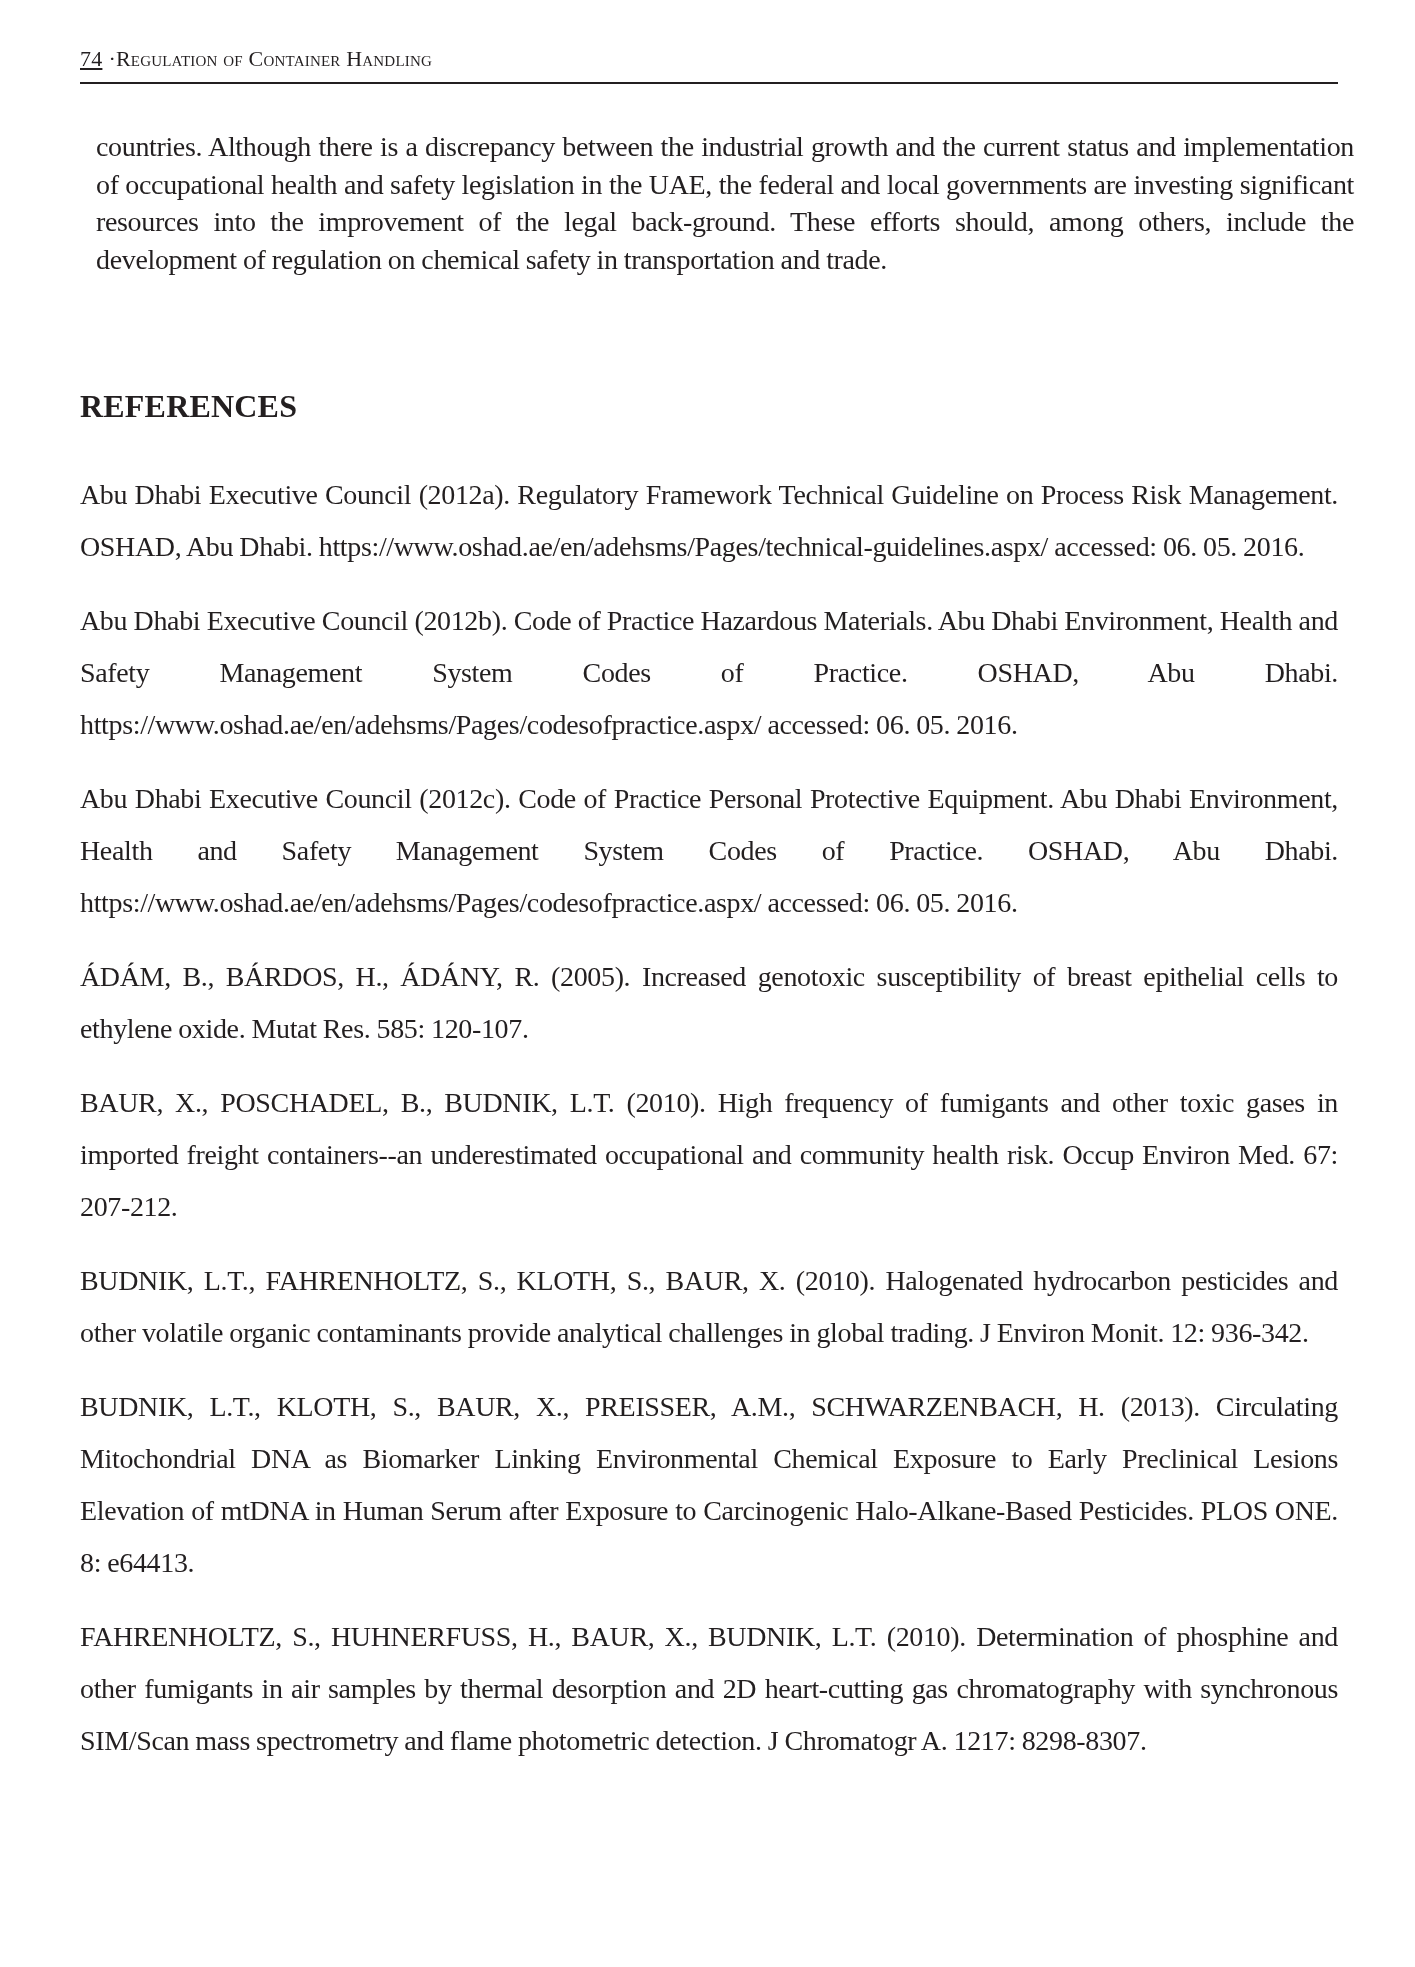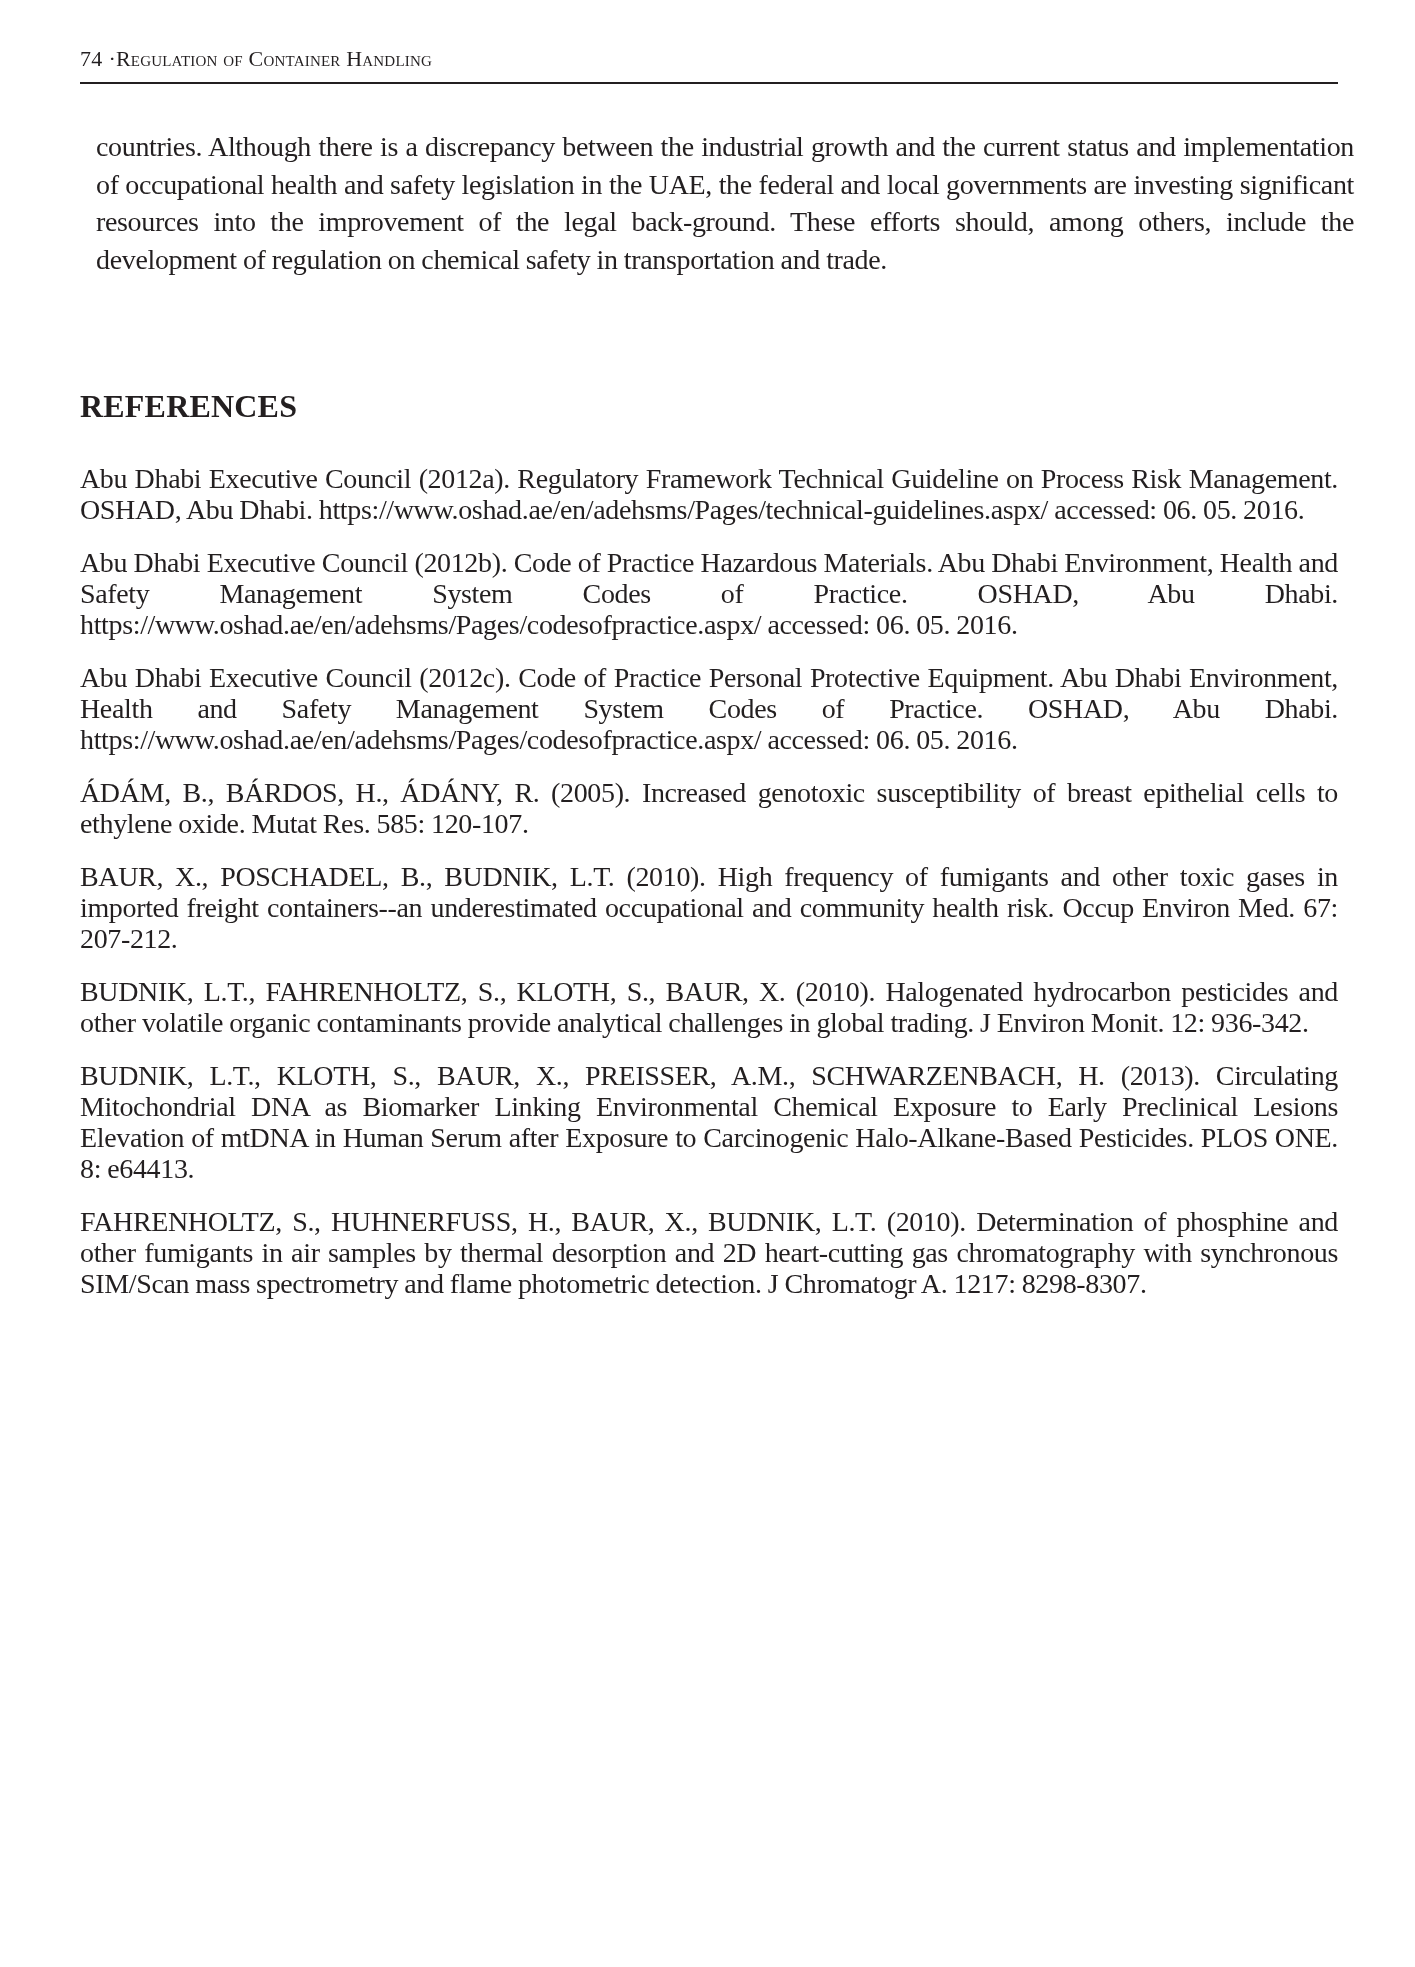--- a/index.html
+++ b/index.html
@@ -28,20 +28,21 @@
       width: 1258px;
       height: 36px;
       border-bottom: 2px solid #231f20;
       font-size: 22px;
       line-height: 26px;
       letter-spacing: 0.2px;
       font-variant: small-caps;
     }
     .running-head .page-num {
       margin-right: 6px;
+      text-decoration: underline;
     }
     .body-text {
       position: absolute;
       top: 116px;
       left: 4px;
       width: 1258px;
       font-size: 28px;
       line-height: 37.5px;
       text-align: justify;
       margin: 12px;
@@ -62,23 +63,23 @@
       position: absolute;
       top: 463px;
       left: 0;
       width: 1258px;
       margin: 0;
       padding: 0;
       list-style: none;
     }
     .ref-item {
       font-size: 28px;
-      line-height: 31px;
+      line-height: 52px;
       text-align: justify;
-      margin: 0 0 22px 0;
+      margin: 6px 0 22px 0;
       letter-spacing: -0.35px;
       word-spacing: -0.5px;
       hyphens: auto;
       overflow-wrap: break-word;
     }
   </style>
 </head>
 <body>
 
 <div class="page">

